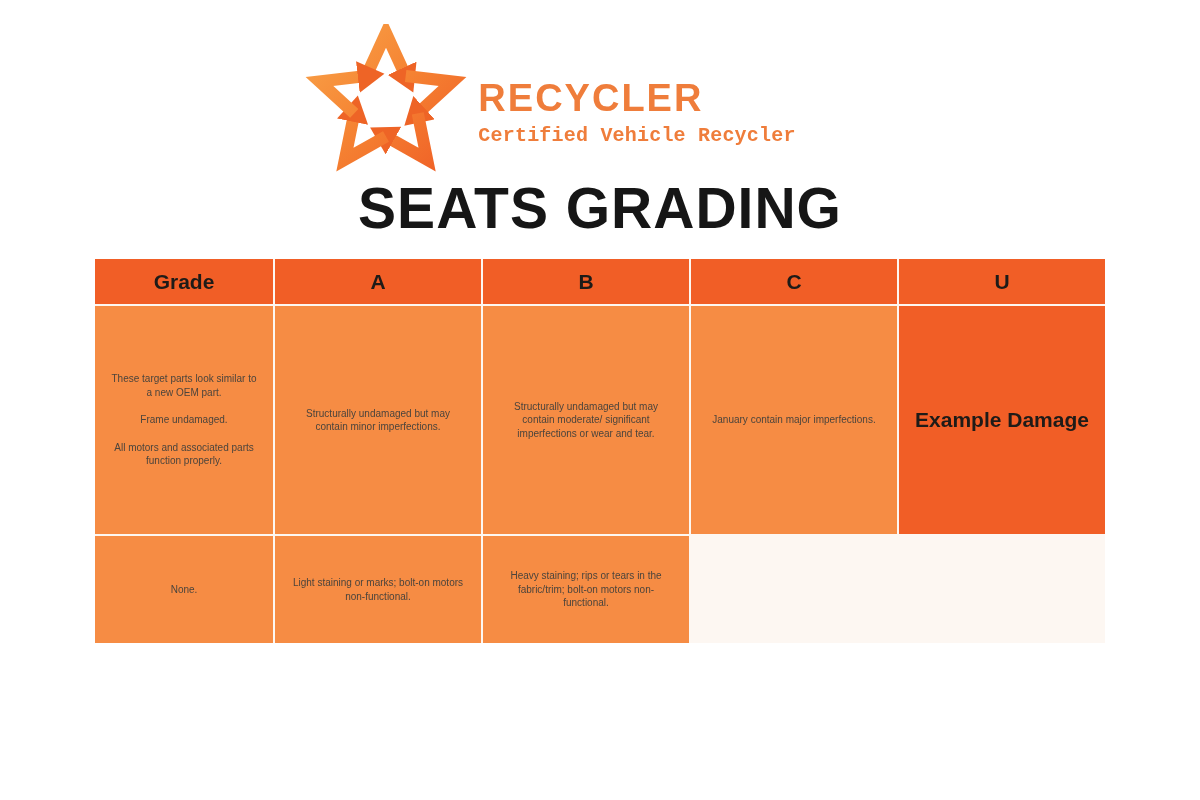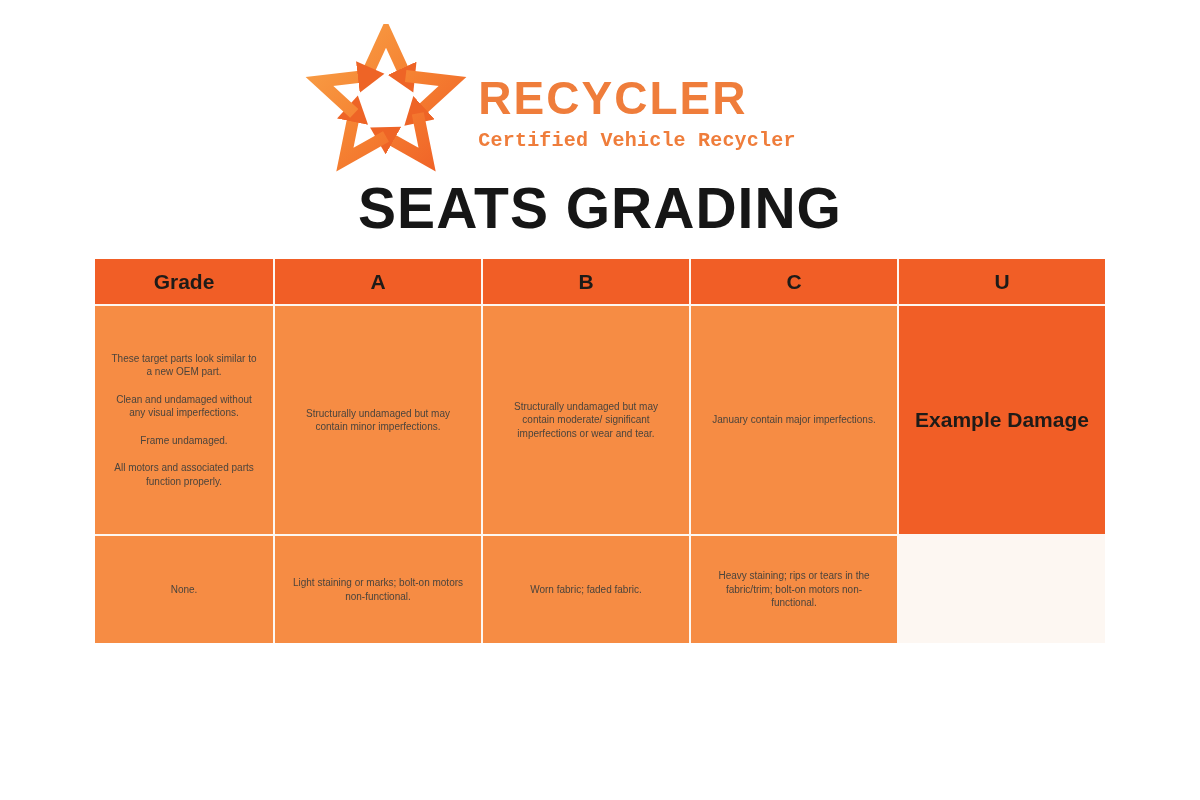--- a/index.html
+++ b/index.html
@@ -31,21 +31,21 @@
     flex: 0 0 auto;
   }
   .brand-block {
     margin-left: 10px;
     display: flex;
     flex-direction: column;
     justify-content: center;
     padding-top: 26px;
   }
   .brand-name {
-    font-size: 46px;
+    font-size: 38px;
     font-weight: bold;
     letter-spacing: 2px;
     color: #EF7D3B;
     line-height: 1.05;
   }
   .brand-tagline {
     font-size: 20px;
     font-weight: bold;
     color: #EF7D3B;
     margin-top: 6px;
@@ -138,21 +138,20 @@
   <div class="grading-table">
 
     <div class="cell cell-dark">Grade</div>
     <div class="cell cell-dark">A</div>
     <div class="cell cell-dark">B</div>
     <div class="cell cell-dark">C</div>
     <div class="cell cell-dark">U</div>
 
     <div class="cell cell-light">
       <p>These target parts look similar to a new OEM part.</p>
-      <p>Clean and undamaged without any visual imperfections.</p>
       <p>Frame undamaged.</p>
       <p>All motors and associated parts function properly.</p>
     </div>
     <div class="cell cell-light">
       <p>Structurally undamaged but may contain minor imperfections.</p>
     </div>
     <div class="cell cell-light">
       <p>Structurally undamaged but may contain moderate/ significant imperfections or wear and tear.</p>
     </div>
     <div class="cell cell-light">
@@ -160,20 +159,17 @@
     </div>
 
     <div class="cell cell-dark">Example Damage</div>
     <div class="cell cell-light">
       <p>None.</p>
     </div>
     <div class="cell cell-light">
       <p>Light staining or marks; bolt-on motors non-functional.</p>
     </div>
     <div class="cell cell-light">
-      <p>Worn fabric; faded fabric.</p>
-    </div>
-    <div class="cell cell-light">
       <p>Heavy staining; rips or tears in the fabric/trim; bolt-on motors non-functional.</p>
     </div>
 
   </div>
 </div>
 
 </body></html>

